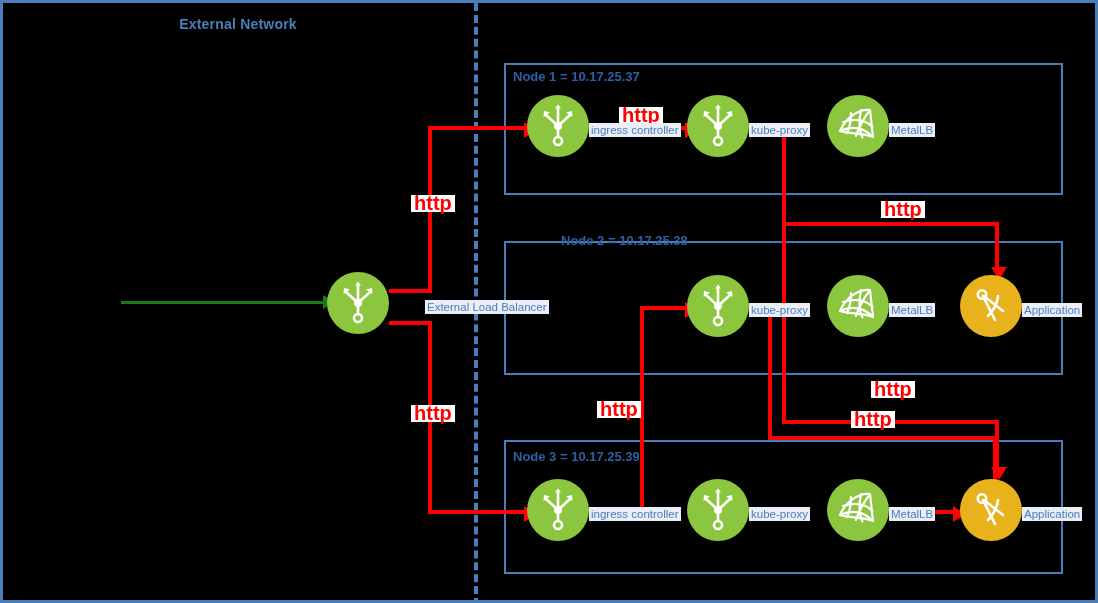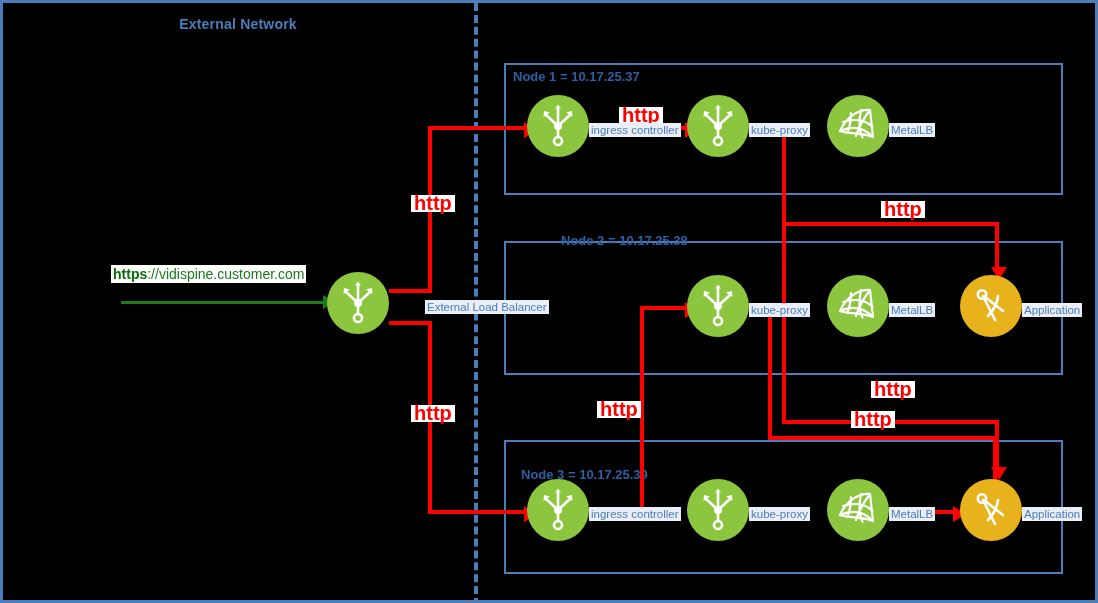--- a/index.html
+++ b/index.html
@@ -126,21 +126,21 @@
 
   <div class="abs divider"></div>
 
   <div class="abs node-box" style="left:501px;top:60px;width:559px;height:132px;"></div>
   <div class="abs node-label" style="left:510px;top:66px;">Node 1 = 10.17.25.37</div>
 
   <div class="abs node-box" style="left:501px;top:238px;width:559px;height:134px;"></div>
   <div class="abs node-label" style="left:510px;top:230px;margin-left:48px;">Node 2 = 10.17.25.38</div>
 
   <div class="abs node-box" style="left:501px;top:437px;width:559px;height:134px;"></div>
-  <div class="abs node-label" style="left:510px;top:464px;margin-left:8px;">Node 3 = 10.17.25.39</div>
+  <div class="abs node-label" style="left:510px;top:446px;">Node 3 = 10.17.25.39</div>
 
   <div class="abs line line-h" style="left:386px;top:286px;width:43px;"></div>
   <div class="abs line line-v" style="left:425px;top:125px;height:163px;"></div>
   <div class="abs line line-h" style="left:425px;top:123px;width:98px;"></div>
   <div class="abs arrow-r" style="left:521px;top:119px;"></div>
 
   <div class="abs line line-h" style="left:386px;top:318px;width:43px;"></div>
   <div class="abs line line-v" style="left:425px;top:318px;height:193px;"></div>
   <div class="abs line line-h" style="left:425px;top:507px;width:98px;"></div>
   <div class="abs arrow-r" style="left:521px;top:503px;"></div>
@@ -169,23 +169,20 @@
   <div class="abs line line-h" style="left:765px;top:433px;width:229px;"></div>
   <div class="abs line line-v" style="left:990px;top:433px;height:74px;"></div>
   <div class="abs arrow-r" style="left:950px;top:503px;"></div>
   <div class="abs line line-h" style="left:905px;top:507px;width:48px;"></div>
   <div class="abs line line-v" style="left:990px;top:433px;height:76px;"></div>
   <div class="abs line line-h" style="left:905px;top:507px;width:88px;"></div>
 
   <div class="abs gline" style="left:118px;top:298px;width:205px;height:3px;"></div>
   <div class="abs arrow-r-green" style="left:320px;top:292px;"></div>
 
-  <div class="abs url-label" style="left:108px;top:262px;">
-    <span class="scheme">https</span><span class="rest">://vidispine.customer.com</span>
-  </div>
 
   <div class="abs http-label" style="left:408px;top:192px;">http</div>
   <div class="abs http-label" style="left:408px;top:402px;">http</div>
   <div class="abs http-label" style="left:616px;top:104px;">http</div>
   <div class="abs http-label" style="left:878px;top:198px;">http</div>
   <div class="abs http-label" style="left:594px;top:398px;">http</div>
   <div class="abs http-label" style="left:868px;top:378px;">http</div>
   <div class="abs http-label" style="left:848px;top:408px;">http</div>
 
 

